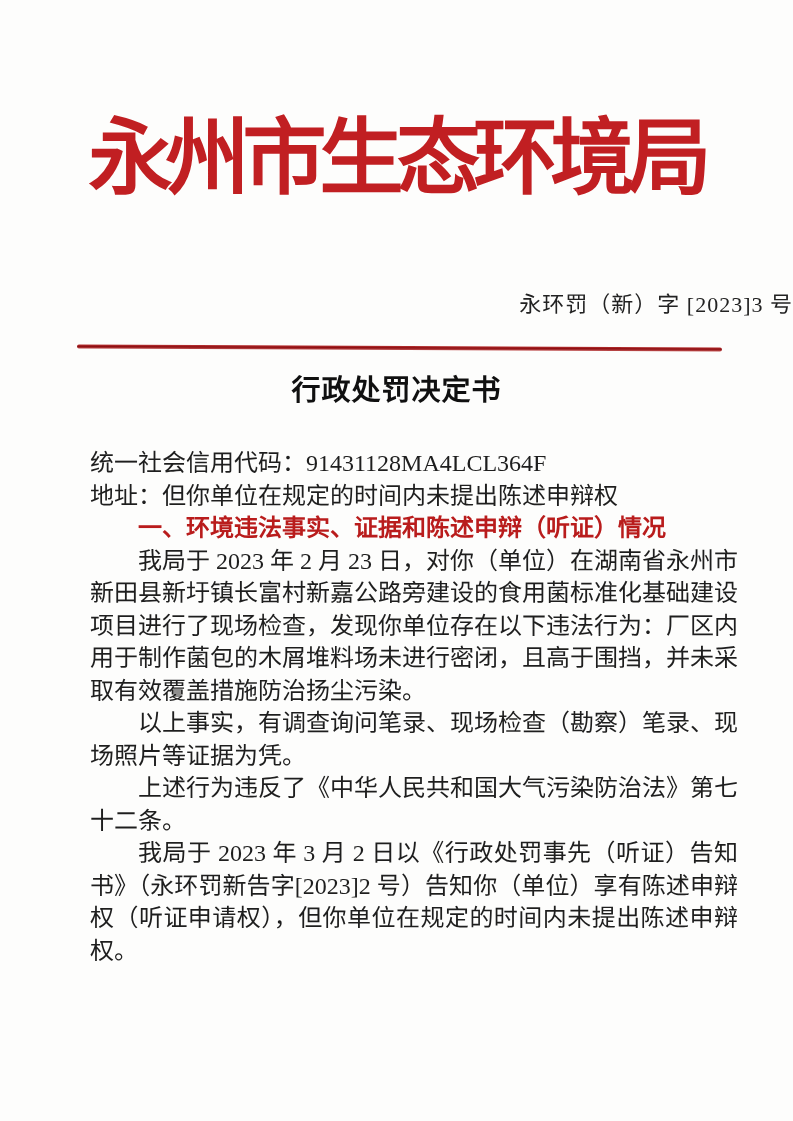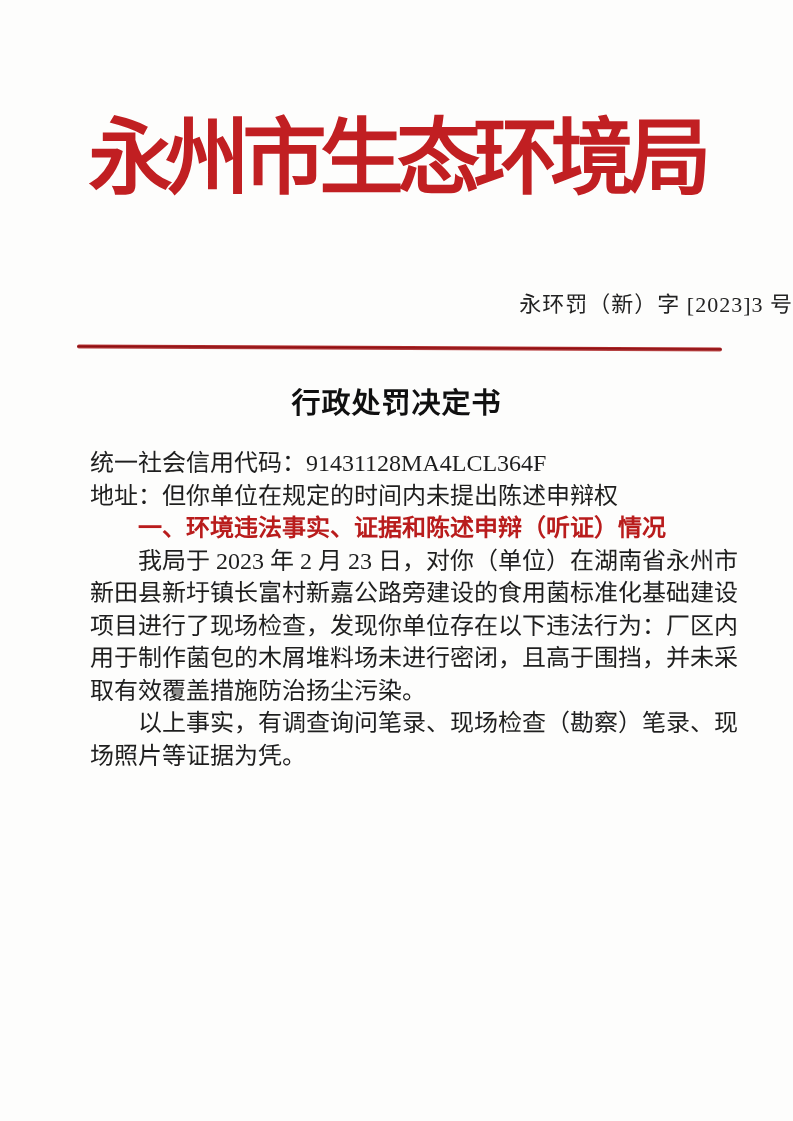--- a/index.html
+++ b/index.html
@@ -51,21 +51,21 @@
     height: 4px;
     background: linear-gradient(180deg, #b73333 0%, var(--rule-red, #8e0e11) 45%, #c05050 100%);
     transform: rotate(0.25deg);
     border-radius: 2px;
   }
   .doc-title {
     position: absolute;
     top: 367px;
     left: 0;
     right: 0;
-    margin: 17px;
+    margin: 4px;
     text-align: center;
     font-size: 29px;
     line-height: 38px;
     font-weight: 700;
     letter-spacing: 1px;
     color: #101010;
     white-space: nowrap;
   }
   .body-text {
     position: absolute;
@@ -110,18 +110,20 @@
 
 
     <p>地址：但你单位在规定的时间内未提出陈述申辩权</p>
 
     <p class="indent section-heading">一、环境违法事实、证据和陈述申辩（听证）情况</p>
 
     <p class="indent">我局于 2023 年 2 月 23 日，对你（单位）在湖南省永州市新田县新圩镇长富村新嘉公路旁建设的食用菌标准化基础建设项目进行了现场检查，发现你单位存在以下违法行为：厂区内用于制作菌包的木屑堆料场未进行密闭，且高于围挡，并未采取有效覆盖措施防治扬尘污染。</p>
 
     <p class="indent">以上事实，有调查询问笔录、现场检查（勘察）笔录、现场照片等证据为凭。</p>
 
+    <p class="indent">上述行为违反了《中华人民共和国大气污染防治法》第七十二条。</p>
 
+    <p class="indent">我局于 2023 年 3 月 2 日以《行政处罚事先（听证）告知书》（永环罚新告字[2023]2 号）告知你（单位）享有陈述申辩权（听证申请权），但你单位在规定的时间内未提出陈述申辩权。</p>
 
 
   </div>
 
 </div>
 
 </body></html>

